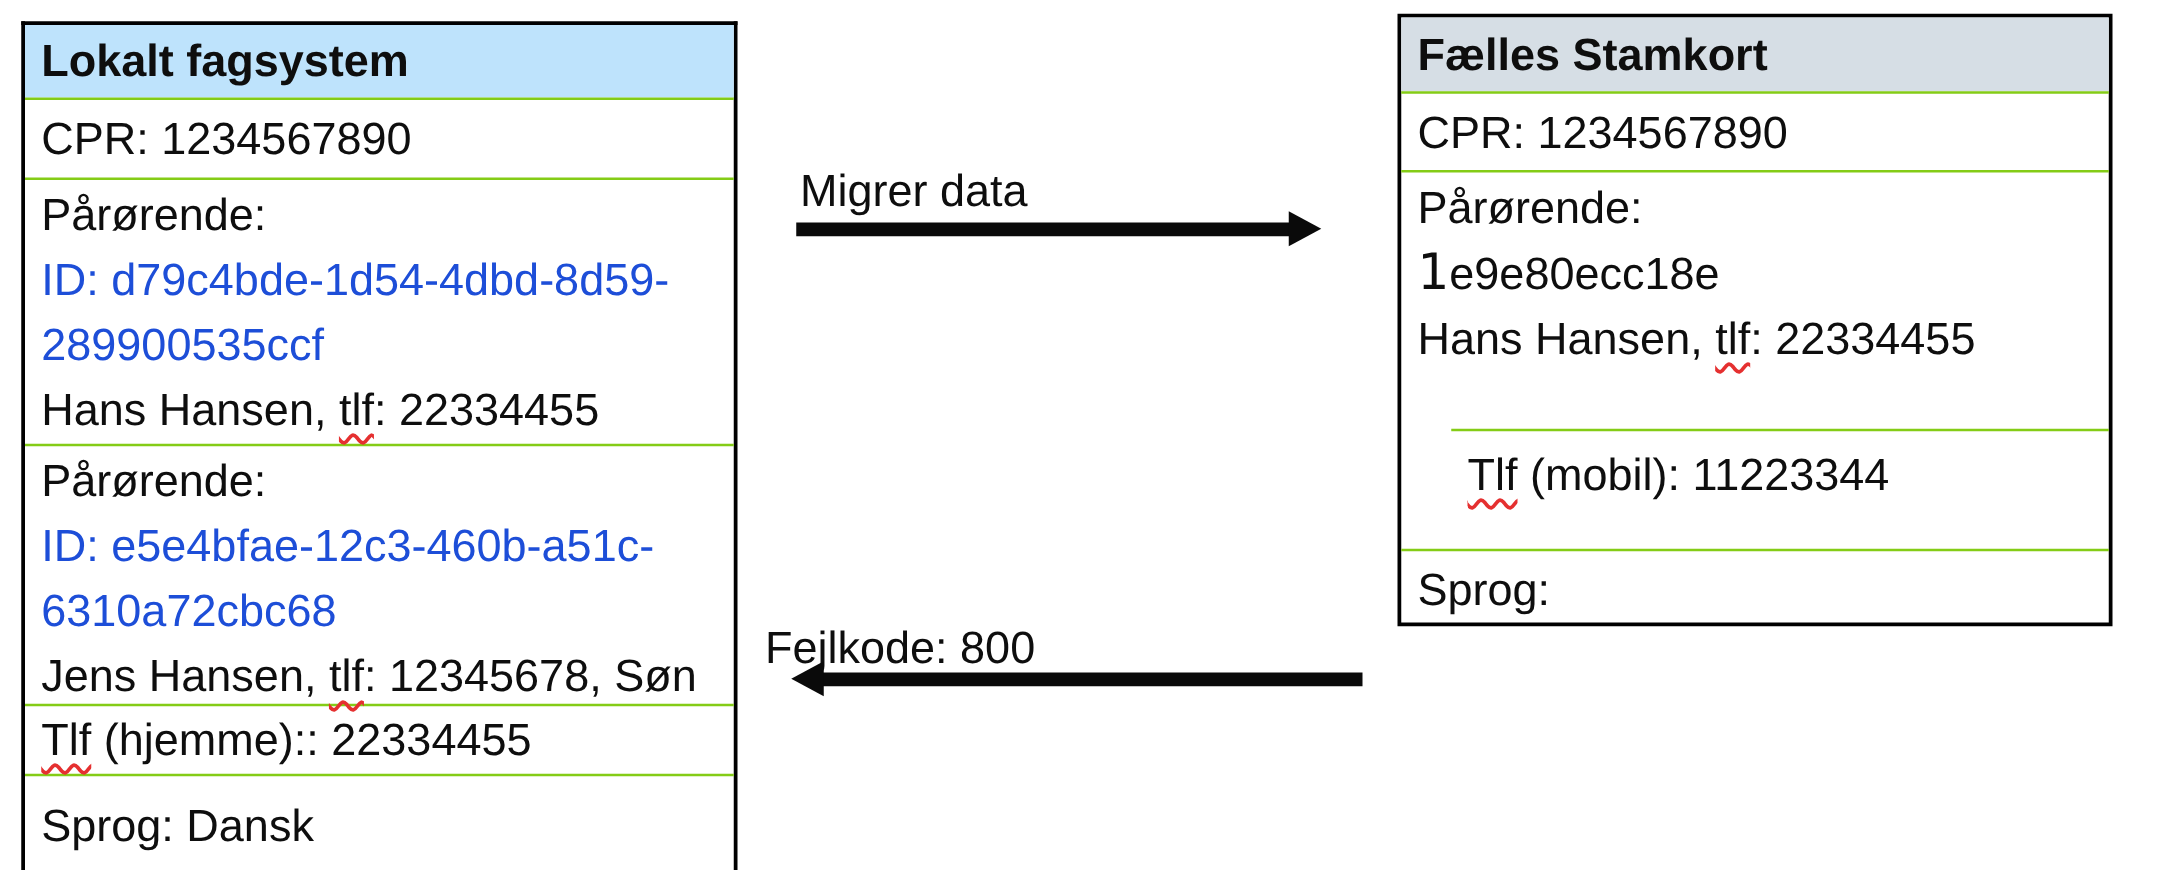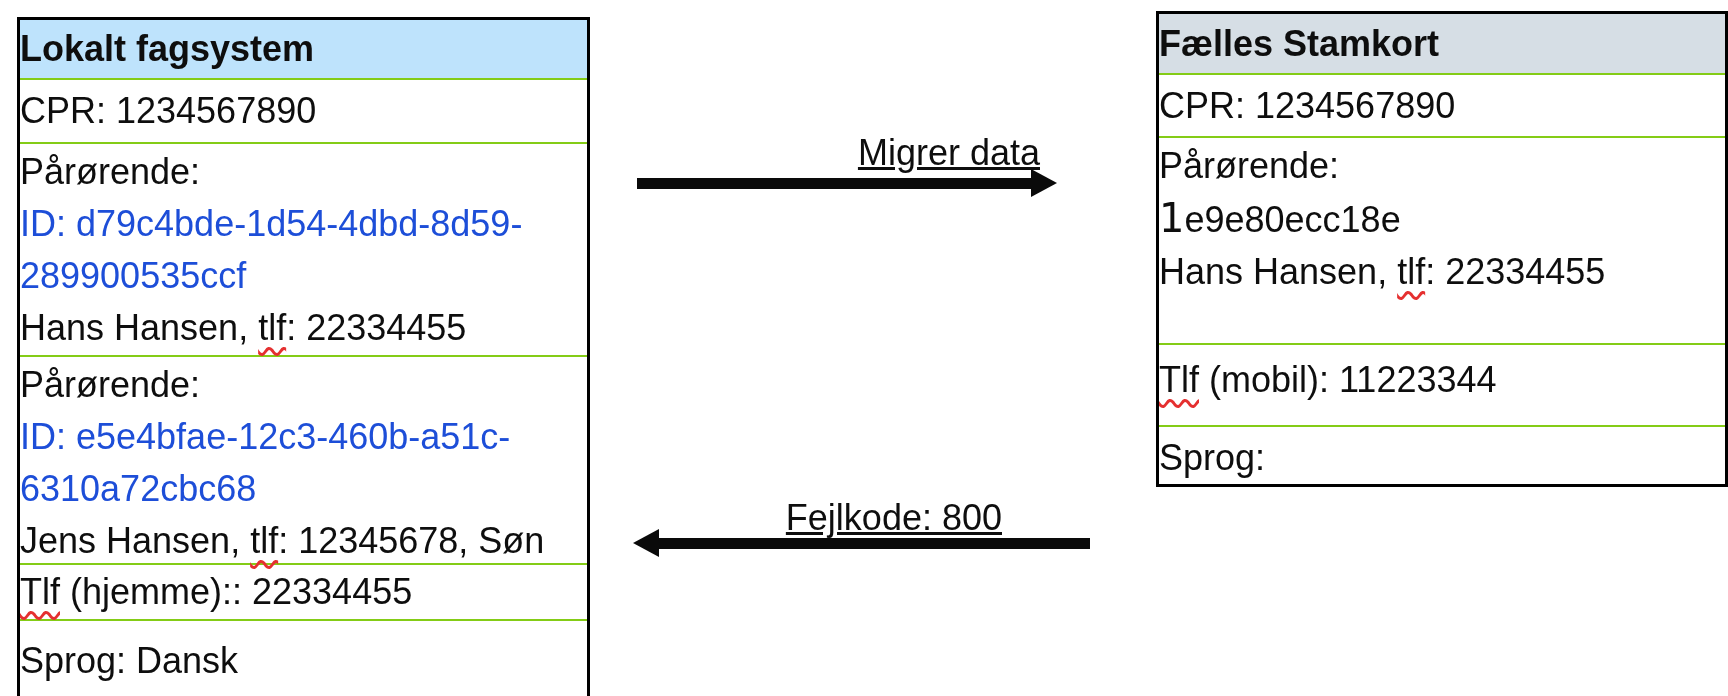--- a/index.html
+++ b/index.html
@@ -3,36 +3,36 @@
 <meta charset="utf-8">
 <style>
   html,body{margin:0;padding:0;background:#ffffff;}
   .canvas{
     position:relative;width:1728px;height:696px;overflow:hidden;background:#ffffff;
     font-family:"Liberation Sans","DejaVu Sans",sans-serif;color:#0e0e0e;
     font-size:36px;line-height:52px;
   }
   .box{position:absolute;border:3px solid #000;background:#fff;box-sizing:border-box;}
   .box-left{left:17px;top:17px;width:573px;border-bottom:none;}
-  .box-right{left:1156px;top:11px;width:572px;}
-  .row{box-sizing:border-box;padding-right:6px;display:flex;align-items:center;}
+  .box-right{left:1118px;top:11px;width:572px;}
+  .row{box-sizing:border-box;padding-left:13px;padding-right:6px;display:flex;align-items:center;}
   .row + .row{border-top:2px solid #84cc16;}
   .row.multi{display:block;padding-top:2px;}
   .row.topalign{align-items:flex-start;padding-top:9px;}
   .hdr{font-weight:bold;}
   .hdr-left{background:#bee3fc;height:58px;}
   .hdr-right{background:#d6dee5;height:59px;}
   .h-cpr-l{height:64px;}
   .h-rel1-l{height:213px;}
   .h-rel2-l{height:208px;}
   .h-tlf-l{height:56px;}
   .h-sprog-l{height:86px;align-items:flex-start;padding-top:14px;}
   .h-cpr-r{height:63px;}
   .h-rel-r{height:207px;}
-  .h-tlf-r{height:82px;}
+  .h-tlf-r{height:96px;margin-left:40px;}
   .h-sprog-r{height:59px;align-items:flex-end;}
   .line{display:block;}
   .red{color:#1d4ed8;}
   .sp{
     text-decoration-line:underline;
     text-decoration-style:wavy;
     text-decoration-color:#e53030;
     text-decoration-thickness:2.5px;
     text-underline-offset:7px;
   }
@@ -41,21 +41,21 @@
   .arrow-head-right{
     position:absolute;width:0;height:0;
     border-top:14px solid transparent;border-bottom:14px solid transparent;
     border-left:26px solid #0a0a0a;
   }
   .arrow-head-left{
     position:absolute;width:0;height:0;
     border-top:14px solid transparent;border-bottom:14px solid transparent;
     border-right:26px solid #0a0a0a;
   }
-  .arrow-label{position:absolute;text-align:right;height:44px;line-height:44px;text-decoration:underline;}
+  .arrow-label{position:absolute;text-align:left;height:44px;line-height:44px;}
   #lbl-migrate{left:640px;top:131px;width:400px;}
   #shaft-migrate{left:637px;top:178px;width:396px;}
   #head-migrate{left:1031px;top:169px;}
   #lbl-error{left:612px;top:496px;width:390px;}
   #shaft-error{left:657px;top:538px;width:433px;}
   #head-error{left:633px;top:529px;}
 </style>
 </head>
 <body>
 

